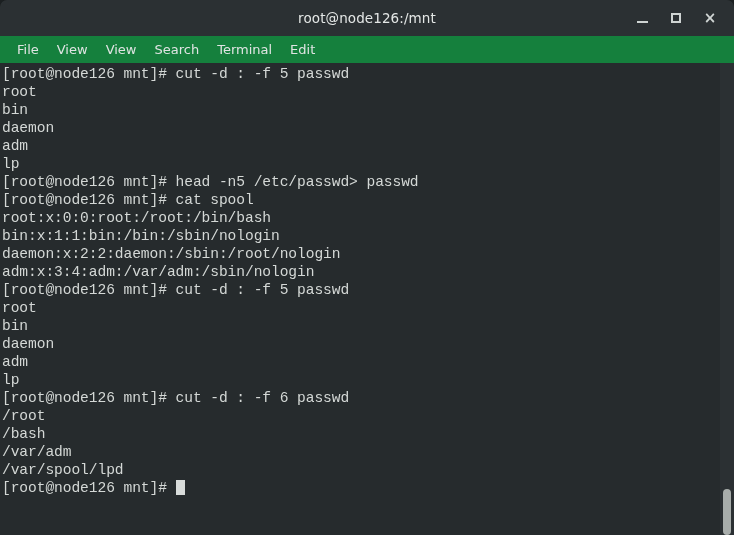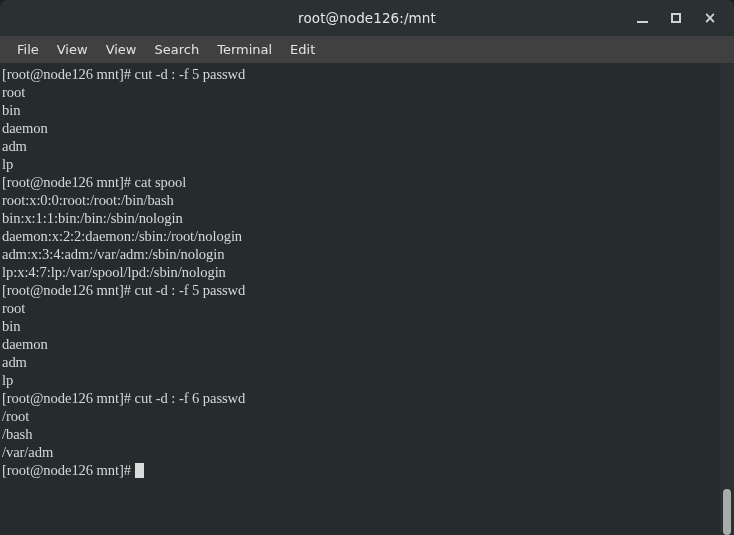--- a/index.html
+++ b/index.html
@@ -86,21 +86,21 @@
     font-size: 15px;
     line-height: 1;
     font-weight: bold;
     color: #cfd4d3;
   }
 
   
   .menubar {
     height: 27px;
     flex: 0 0 27px;
-    background: #404040;
+    background: #15803d;
     display: flex;
     align-items: center;
     padding-left: 8px;
     gap: 0px;
   }
 
   .menu-item {
     font-family: "DejaVu Sans", sans-serif;
     font-size: 13px;
     color: #e0e4e3;
@@ -122,21 +122,21 @@
     position: absolute;
     top: 0;
     left: 0;
     right: 14px;
     bottom: 0;
     padding: 2px 0 0 2px;
     overflow: hidden;
   }
 
   .term-line {
-    font-family: Liberation Serif, serif;
+    font-family: Liberation Mono, monospace;
     font-size: 14.6px;
     line-height: 18px;
     height: 18px;
     color: #d4d8d6;
     white-space: pre;
     letter-spacing: -0.08px;
   }
 
   .cursor-block {
     display: inline-block;
@@ -196,36 +196,37 @@
   </div>
 
   <div class="terminal-area">
     <div class="terminal-screen" id="terminal-screen">
         <div class="term-line">[root@node126 mnt]# cut -d : -f 5 passwd</div>
         <div class="term-line">root</div>
         <div class="term-line">bin</div>
         <div class="term-line">daemon</div>
         <div class="term-line">adm</div>
         <div class="term-line">lp</div>
+        <div class="term-line">[root@node126 mnt]# head -n5 /etc/passwd&gt; passwd</div>
         <div class="term-line">[root@node126 mnt]# cat spool</div>
         <div class="term-line">root:x:0:0:root:/root:/bin/bash</div>
         <div class="term-line">bin:x:1:1:bin:/bin:/sbin/nologin</div>
         <div class="term-line">daemon:x:2:2:daemon:/sbin:/root/nologin</div>
         <div class="term-line">adm:x:3:4:adm:/var/adm:/sbin/nologin</div>
-        <div class="term-line">lp:x:4:7:lp:/var/spool/lpd:/sbin/nologin</div>
         <div class="term-line">[root@node126 mnt]# cut -d : -f 5 passwd</div>
         <div class="term-line">root</div>
         <div class="term-line">bin</div>
         <div class="term-line">daemon</div>
         <div class="term-line">adm</div>
         <div class="term-line">lp</div>
         <div class="term-line">[root@node126 mnt]# cut -d : -f 6 passwd</div>
         <div class="term-line">/root</div>
         <div class="term-line">/bash</div>
         <div class="term-line">/var/adm</div>
+        <div class="term-line">/var/spool/lpd</div>
         <div class="term-line"><span>[root@node126 mnt]# </span><span class="cursor-block"></span></div>
       </div>
 
     <div class="scrollbar-track">
       <div class="scrollbar-thumb" id="scroll-thumb" style="top: 426px; height: 46px;"></div>
     </div>
   </div>
 
 </div>
 

